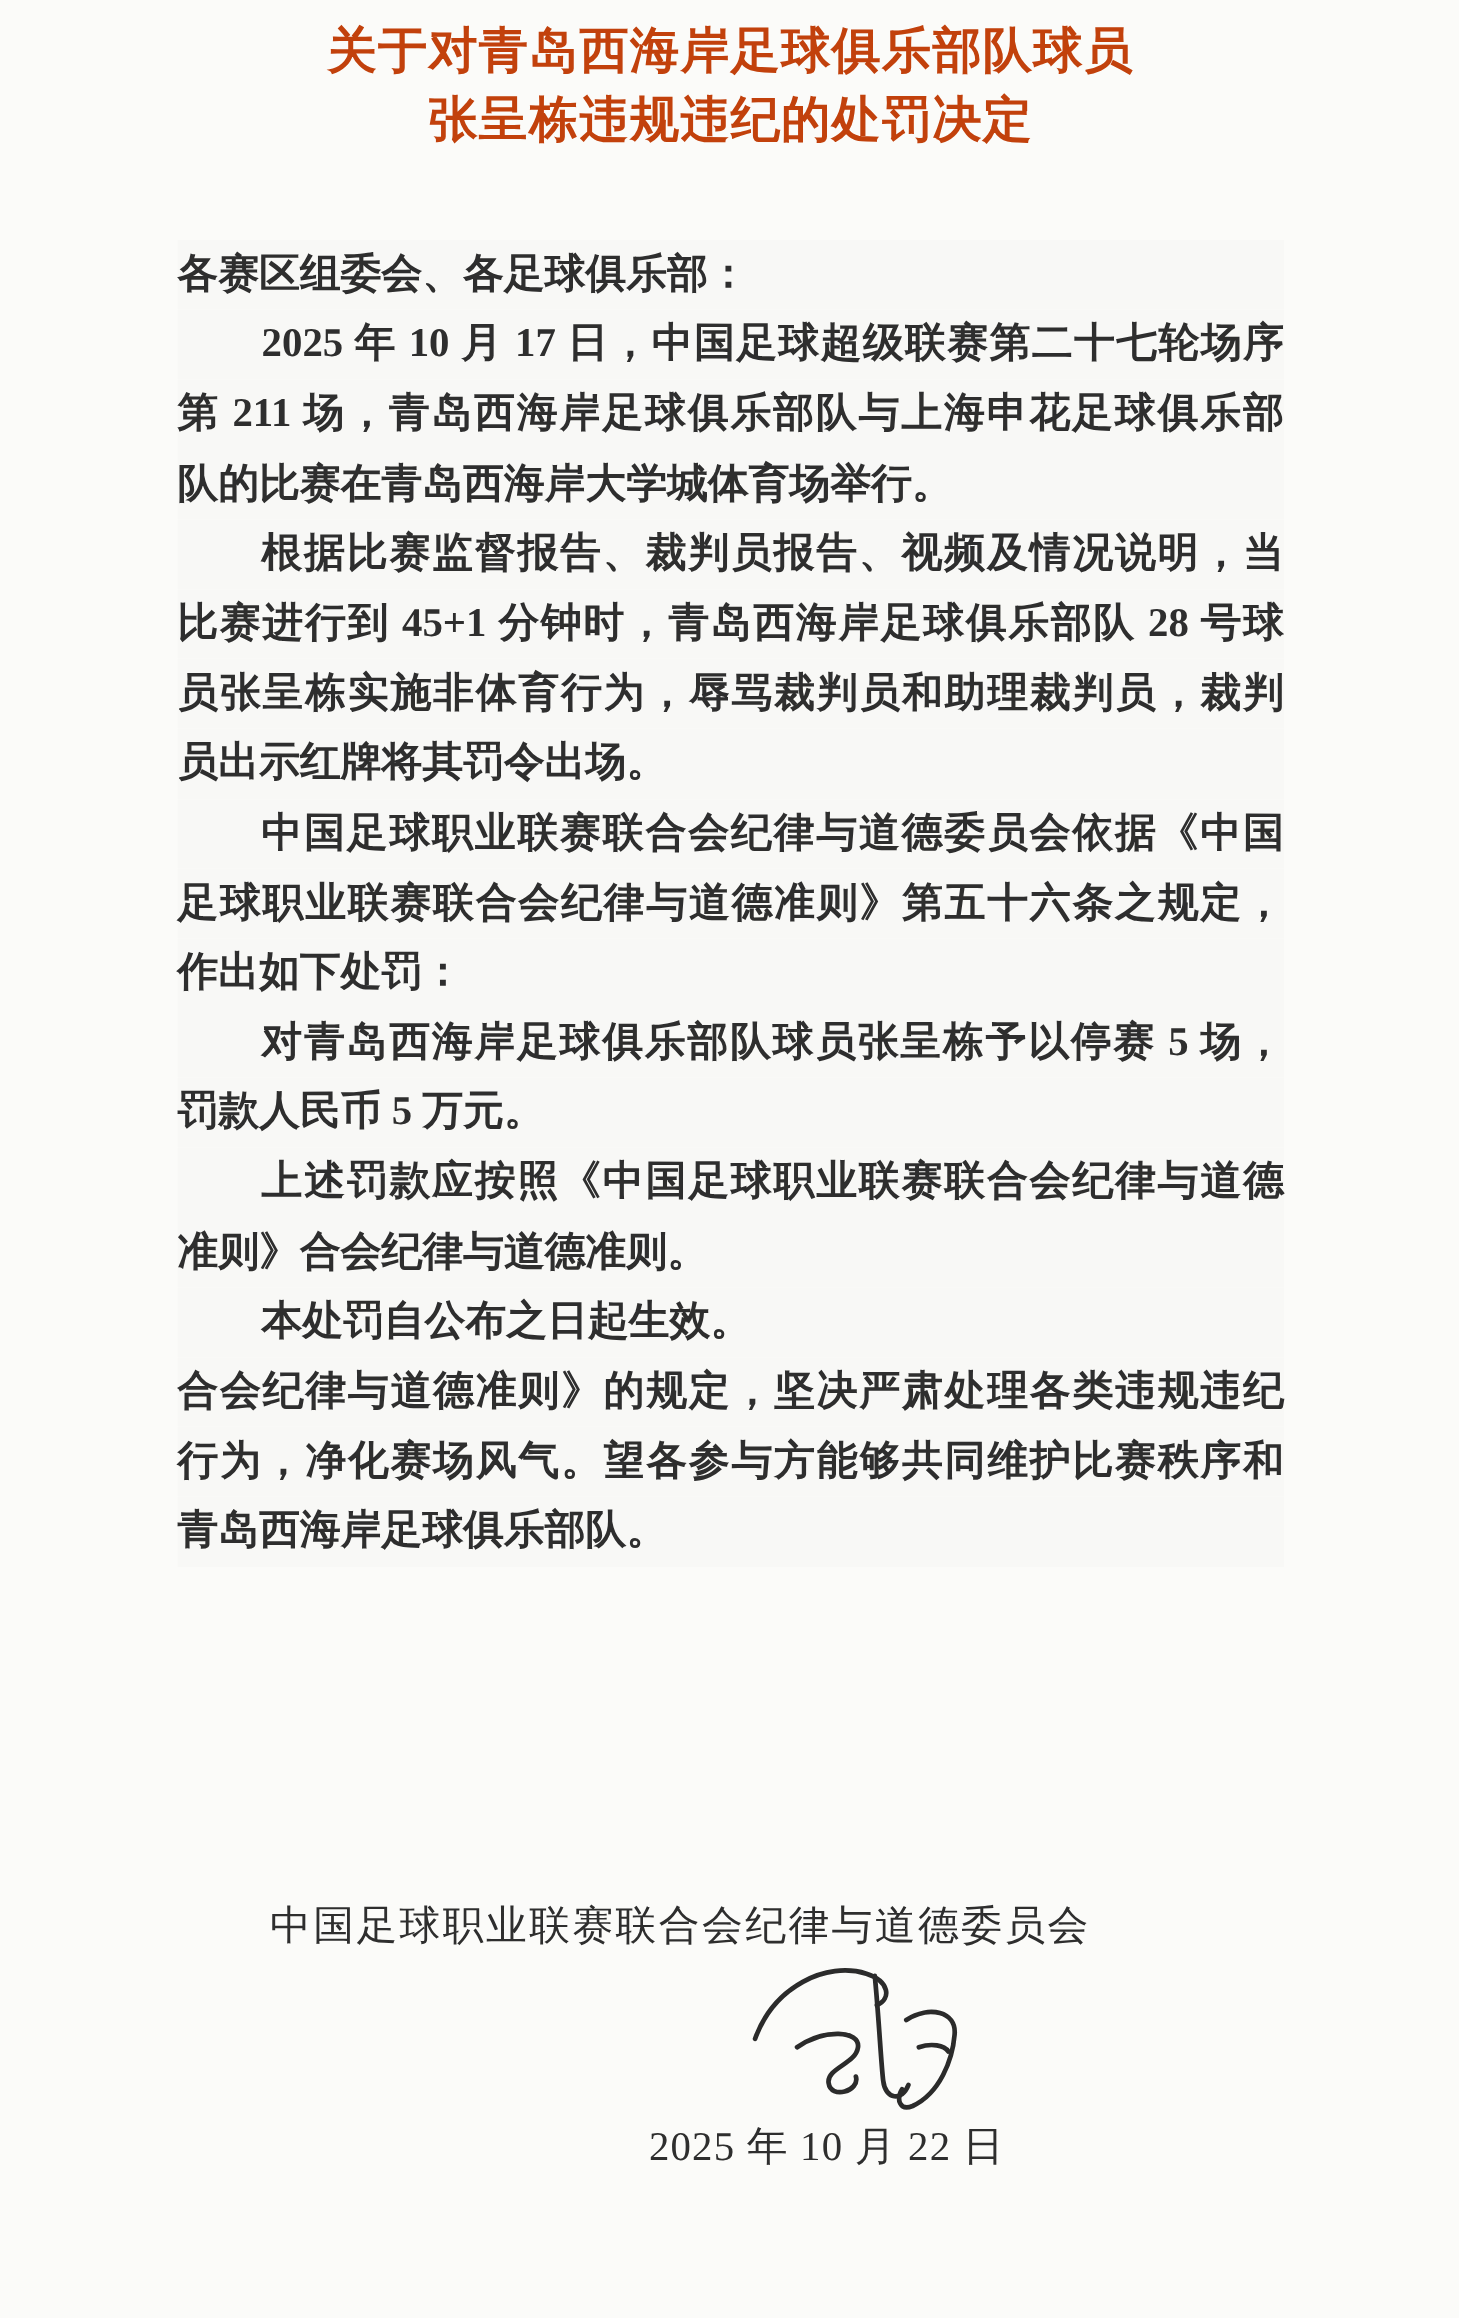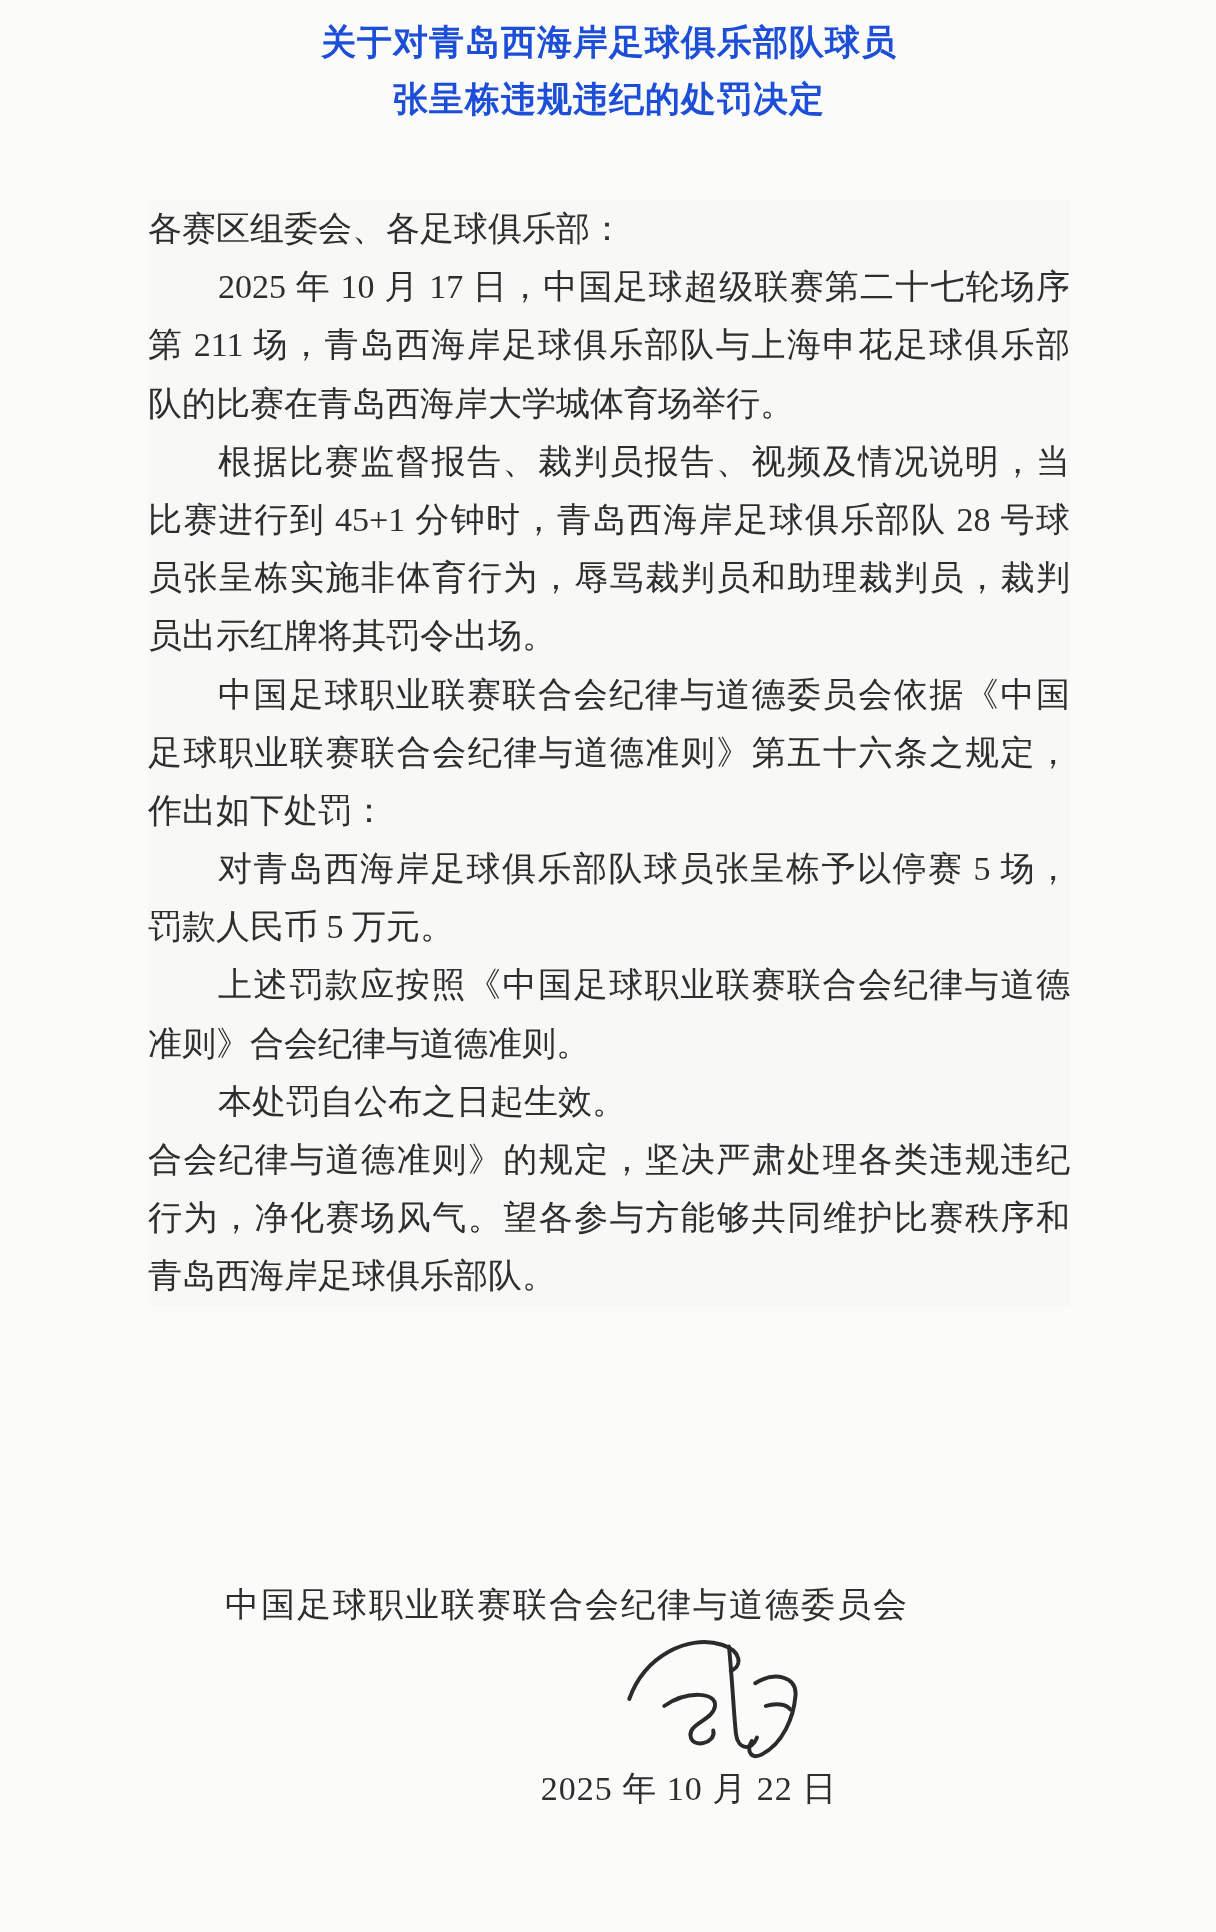--- a/index.html
+++ b/index.html
@@ -11,34 +11,35 @@
     overflow: hidden;
     font-family: "Liberation Serif", serif;
     color: #2e2e2e;
   }
   .content {
     padding: 14px 146px 0 148px; 
   }
   .title {
     text-align: center;
     font-weight: 700;
-    font-size: 35px;
+    font-size: 41px;
     line-height: 57px;
-    color: #1d4ed8;
+    color: #c2410c;
     letter-spacing: 1px;
   }
   .body-block {
     margin-top: 72px;
     font-size: 34px;
   }
   .line {
     height: 58.2px;
     line-height: 58.2px;
     white-space: nowrap;
     background: rgba(0,0,0,0.012);
+    font-weight: bold;
   }
   .line.jf {
     white-space: normal;
     text-align: justify;
     text-align-last: justify;
   }
   .line.indent { text-indent: 70px; }
   .sig-block { font-size: 34px; }
   .sig-committee {
     margin-top: 276px;

